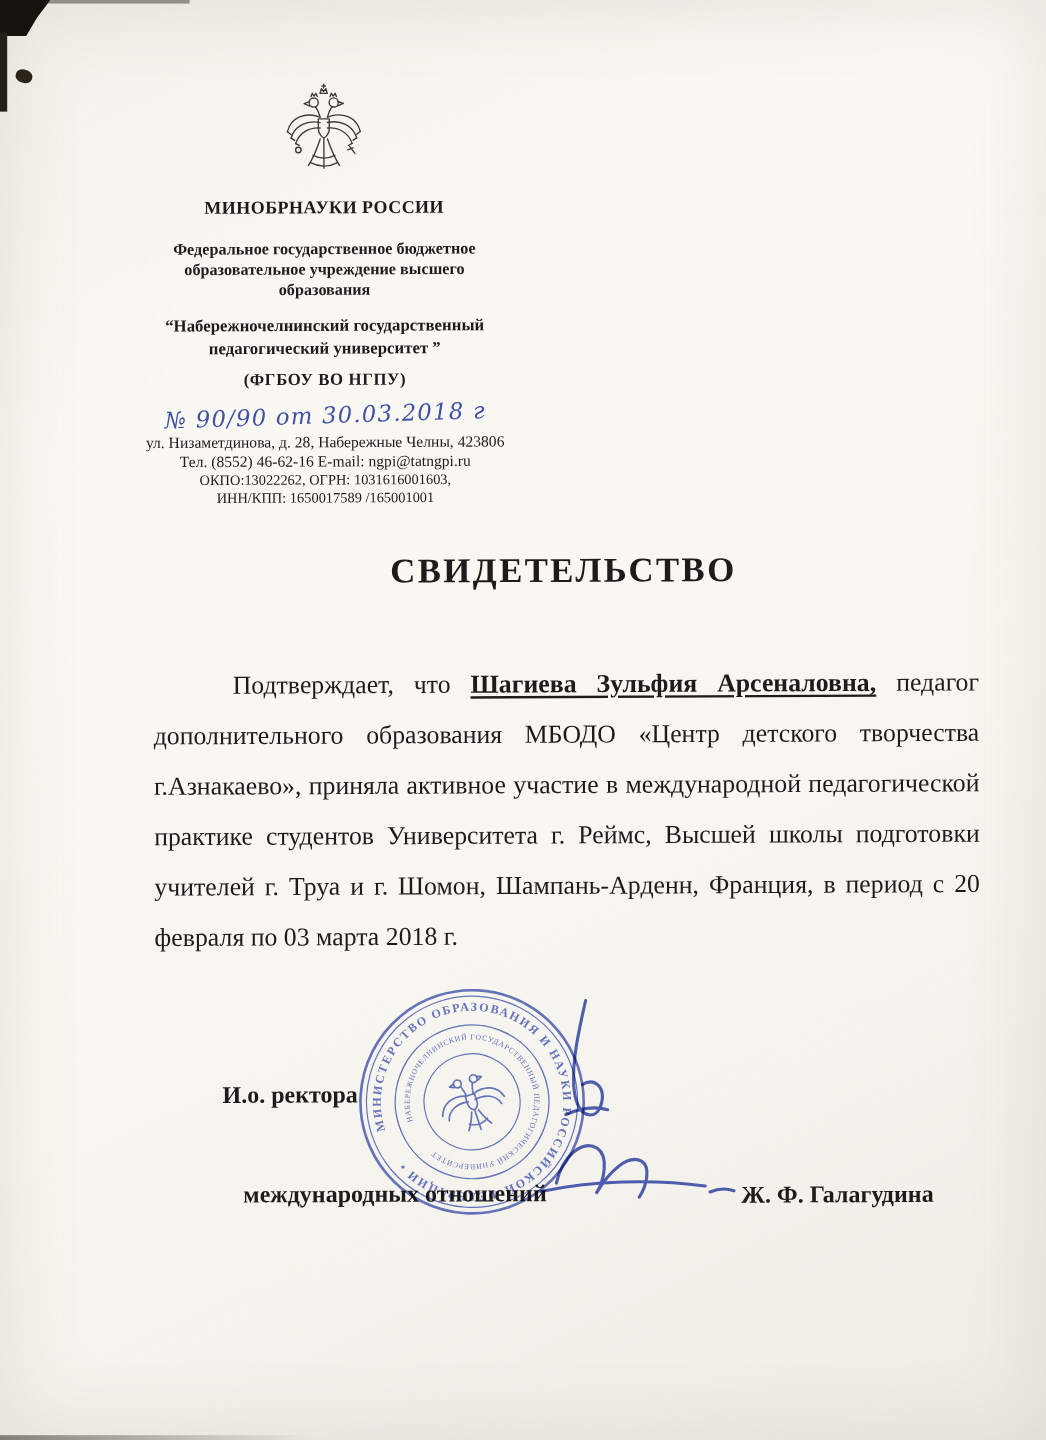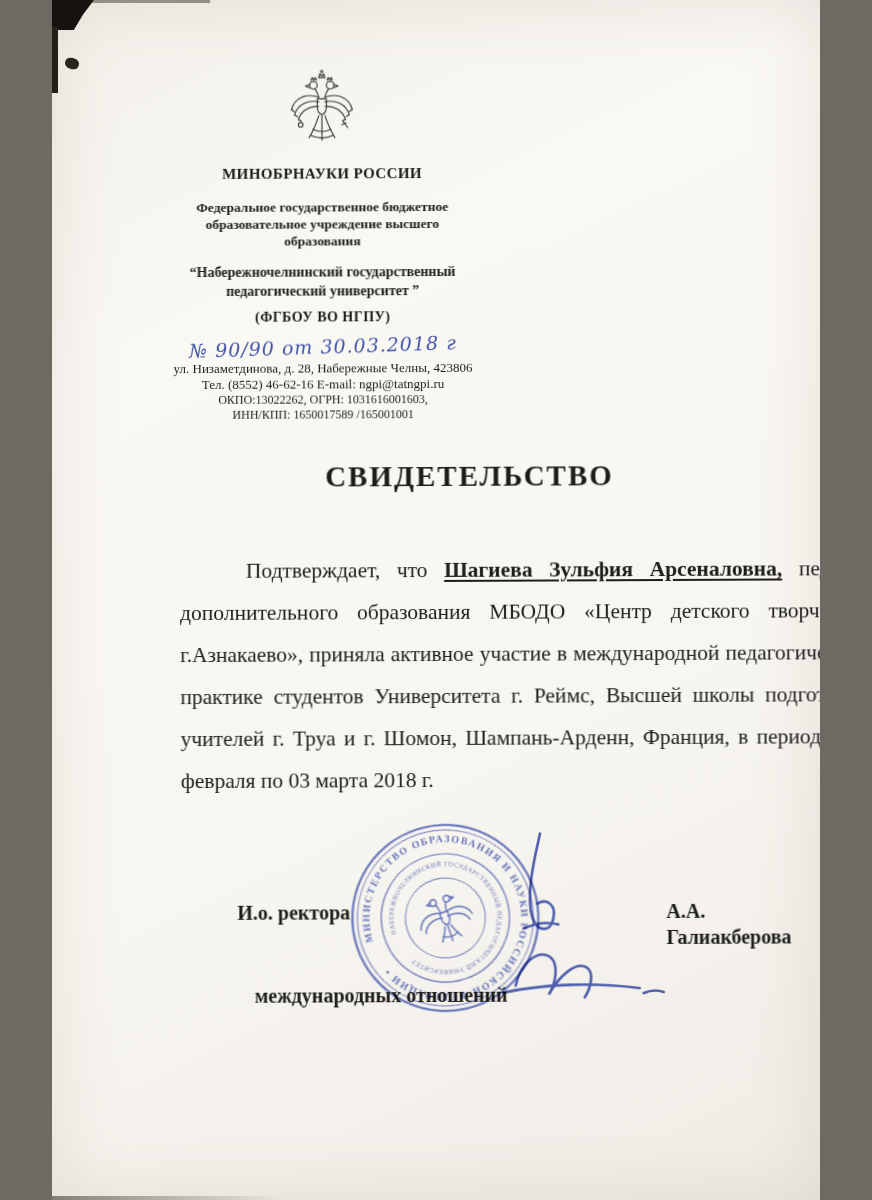--- a/index.html
+++ b/index.html
@@ -1,18 +1,18 @@
 <!DOCTYPE html>
 <html><head>
 <meta charset="utf-8">
 <style>
   * { margin:0; padding:0; box-sizing:border-box; }
   html,body { background:#6e6a63; }
   .page {
-    position:relative; width:768px; height:1200px; margin:0 auto; overflow:hidden;
+    position:relative; width:872px; height:1200px; margin:0 auto; overflow:hidden;
     background: linear-gradient(155deg, #f2f0e9 0%, #faf8f3 25%, #f8f6f0 60%, #eeece5 100%);
     box-shadow: inset 0 0 70px rgba(115,105,85,.14);
     color:#1d1c1a;
     font-family:"Liberation Serif", serif;
   }
   .content { position:absolute; inset:0; transform:rotate(-0.25deg); }
 
   
   .art-corner { position:absolute; top:0; left:0; width:42px; height:30px; background:#16130e;
     clip-path:polygon(0 0,100% 0,74% 48%,52% 100%,0 100%); z-index:5; }
@@ -110,22 +110,22 @@
       <div class="contacts">Тел. (8552) 46-62-16 E-mail: ngpi@tatngpi.ru</div>
       <div class="codes">ОКПО:13022262, ОГРН: 1031616001603,</div>
       <div class="codes">ИНН/КПП: 1650017589 /165001001</div>
     </div>
 
     <div class="title">СВИДЕТЕЛЬСТВО</div>
 
     <p class="body-text"><span>Подтверждает, что </span><span class="person">Шагиева Зульфия Арсеналовна,</span><span> педагог дополнительного образования МБОДО «Центр детского творчества г.Азнакаево», приняла активное участие в международной педагогической практике студентов Университета г. Реймс, Высшей школы подготовки учителей г. Труа и г. Шомон, Шампань-Арденн, Франция, в период с 20 февраля по 03 марта 2018 г.</span></p>
 
     <div class="sig-label sig-io">И.о. ректора</div>
-    <div class="sig-label sig-name1">А.А. Галиакберова</div>
     <div class="sig-label sig-head2">международных отношений</div>
+    <div class="sig-label sig-name2">Ж. Ф. Галагудина</div>
 
     <svg class="stamp" viewBox="0 0 200 200">
       <g stroke="#4456ae" fill="none">
         <circle cx="100" cy="100" r="93" stroke-width="2.2"></circle>
         <circle cx="100" cy="100" r="88" stroke-width="1"></circle>
         <circle cx="100" cy="100" r="64" stroke-width="1.2"></circle>
         <circle cx="100" cy="100" r="40" stroke-width="1"></circle>
       </g>
       <defs>
         <path id="ringO" d="M100,100 m-76,0 a76,76 0 1,1 152,0 a76,76 0 1,1 -152,0"></path>

